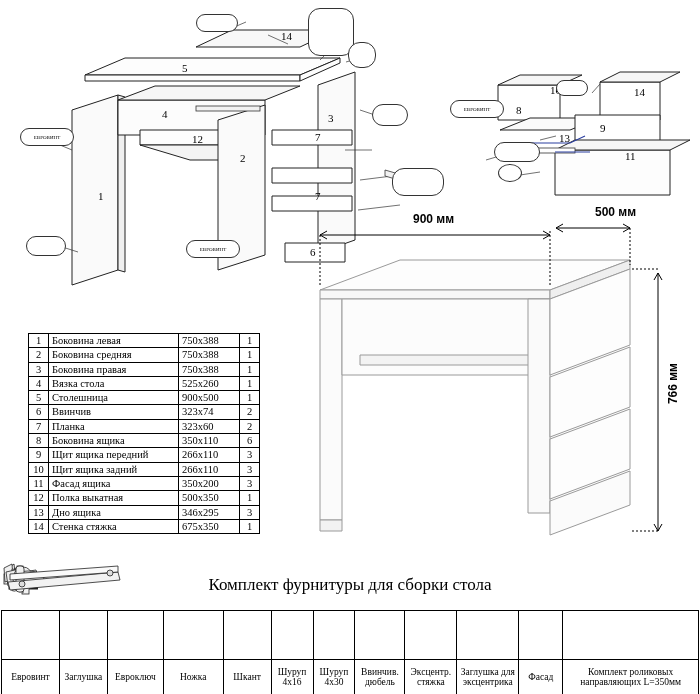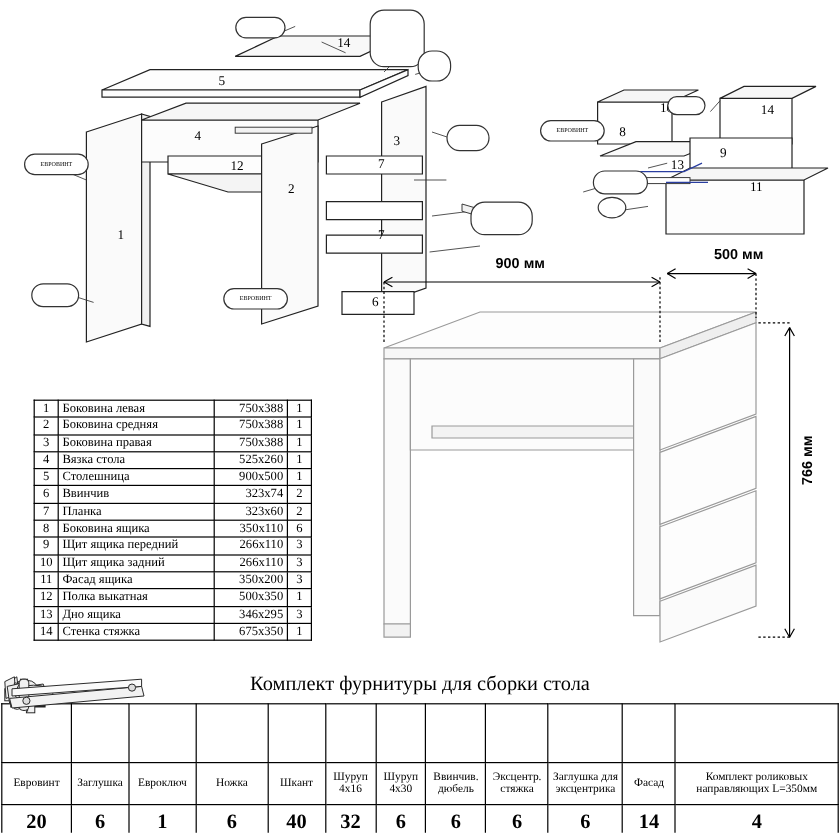--- a/index.html
+++ b/index.html
@@ -20,31 +20,31 @@
            display:flex;align-items:center;justify-content:center;}
   .ell{position:absolute;border:1px solid #333;border-radius:50%;background:#fff;}
   svg{position:absolute;left:0;top:0;overflow:visible;}
 
   
   #parts{left:28px;top:333px;}
   table.parts{border-collapse:collapse;font-size:10.5px;font-family:"Liberation Serif",serif;}
   table.parts td{border:1px solid #000;padding:0 3px;height:13.3px;line-height:13.3px;}
   td.idx{width:13px;text-align:center;}
   td.nm{width:123px;text-align:left;}
-  td.sz{width:54px;text-align:right;}
+  td.sz{width:54px;text-align:left;}
   td.qt{width:13px;text-align:center;}
 
   
   #drawing{left:300px;top:255px;width:390px;height:300px;}
   .dimtxt{position:absolute;font-size:12px;font-weight:bold;font-family:"Liberation Sans",sans-serif;}
   .dimtxt.vert{writing-mode:vertical-rl;transform:rotate(180deg);}
 
   
   #kit{left:0;top:560px;width:700px;}
-  #kit h2{margin:0;text-align:center;font-size:17px;font-weight:normal;font-family:"Liberation Serif",serif;}
+  #kit h2{margin:15px;text-align:center;font-size:17px;font-weight:normal;font-family:"Liberation Serif",serif;}
   table.kit{border-collapse:collapse;width:698px;margin-top:6px;margin-left:1px;
             font-family:"Liberation Serif",serif;}
   table.kit td{border:1px solid #000;text-align:center;vertical-align:middle;}
   table.kit tr.icons td{height:46px;}
   table.kit tr.names td{height:32px;font-size:9.5px;line-height:10.5px;padding:1px;}
   table.kit tr.qty td{height:26px;font-size:17px;font-weight:bold;}
 </style>
 </head>
 <body>
 

